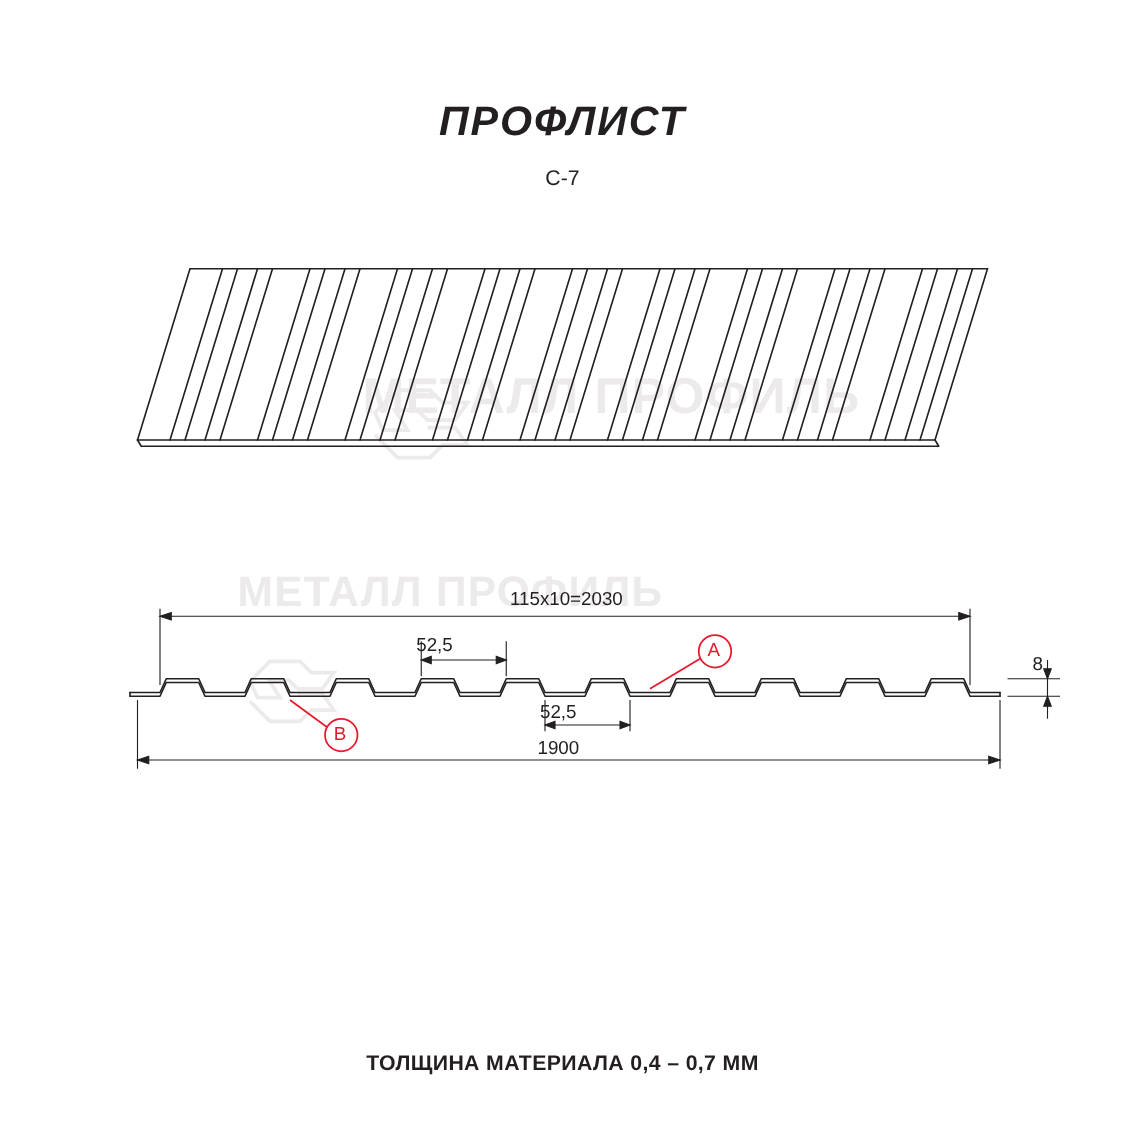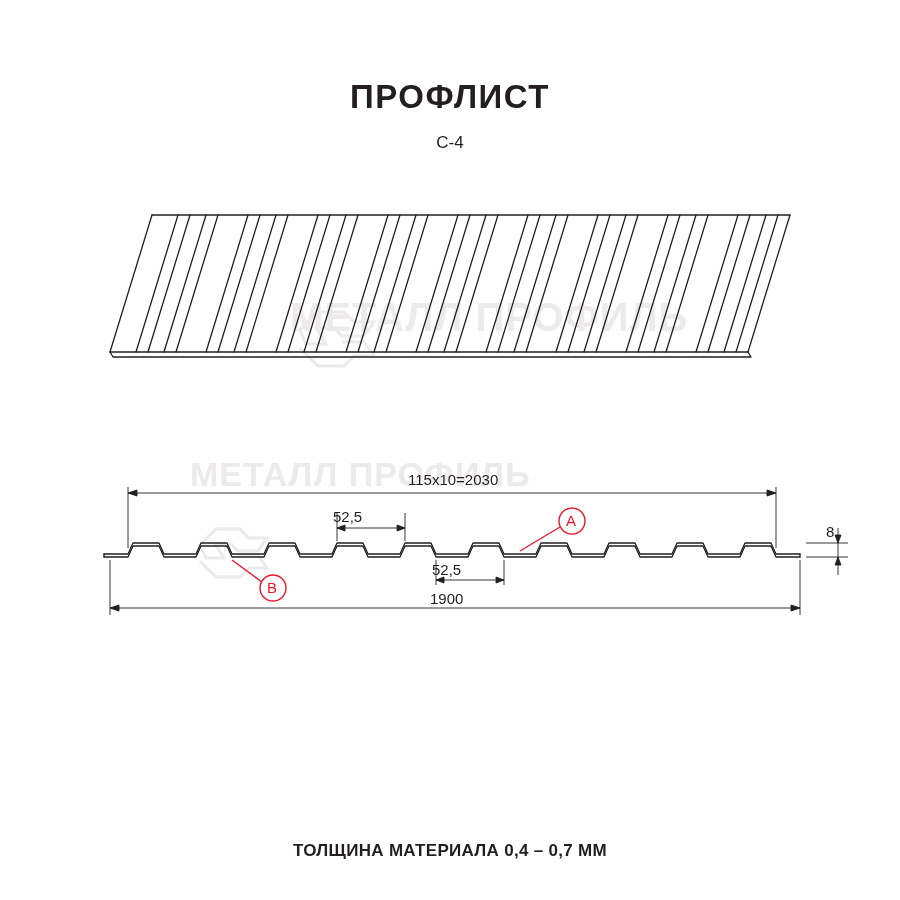--- a/index.html
+++ b/index.html
@@ -22,20 +22,21 @@
   .title {
     position: absolute;
     top: 78px;
     left: 0;
     width: 900px;
     text-align: center;
     font-size: 33px;
     font-weight: bold;
     letter-spacing: 1.5px;
     color: #231f20;
+    font-style: italic;
   }
   .subtitle {
     position: absolute;
     top: 133px;
     left: 0;
     width: 900px;
     text-align: center;
     font-size: 17px;
     color: #231f20;
   }
@@ -75,21 +76,21 @@
     font-size: 34px;
     letter-spacing: 1px;
   }
 </style>
 </head>
 <body>
 
 <div class="page">
 
   <div class="title">ПРОФЛИСТ</div>
-  <div class="subtitle">С-4</div>
+  <div class="subtitle">С-7</div>
 
   <div class="wm wm1">МЕТАЛЛ ПРОФИЛЬ</div>
   <div class="wm wm2">МЕТАЛЛ ПРОФИЛЬ</div>
 
   <svg class="art" width="900" height="900" viewBox="0 0 900 900">
 
     <g fill="none" stroke="#eceaea" stroke-width="3">
       <path d="M300 330 l18 -18 h26 l10 10 h20 l-10 14 h-22 l-8 -8 h-18 l10 16 h-20 z"></path>
       <path d="M300 348 l18 18 h26 l10 -10 h20 l-10 -14 h-22"></path>
     </g>

